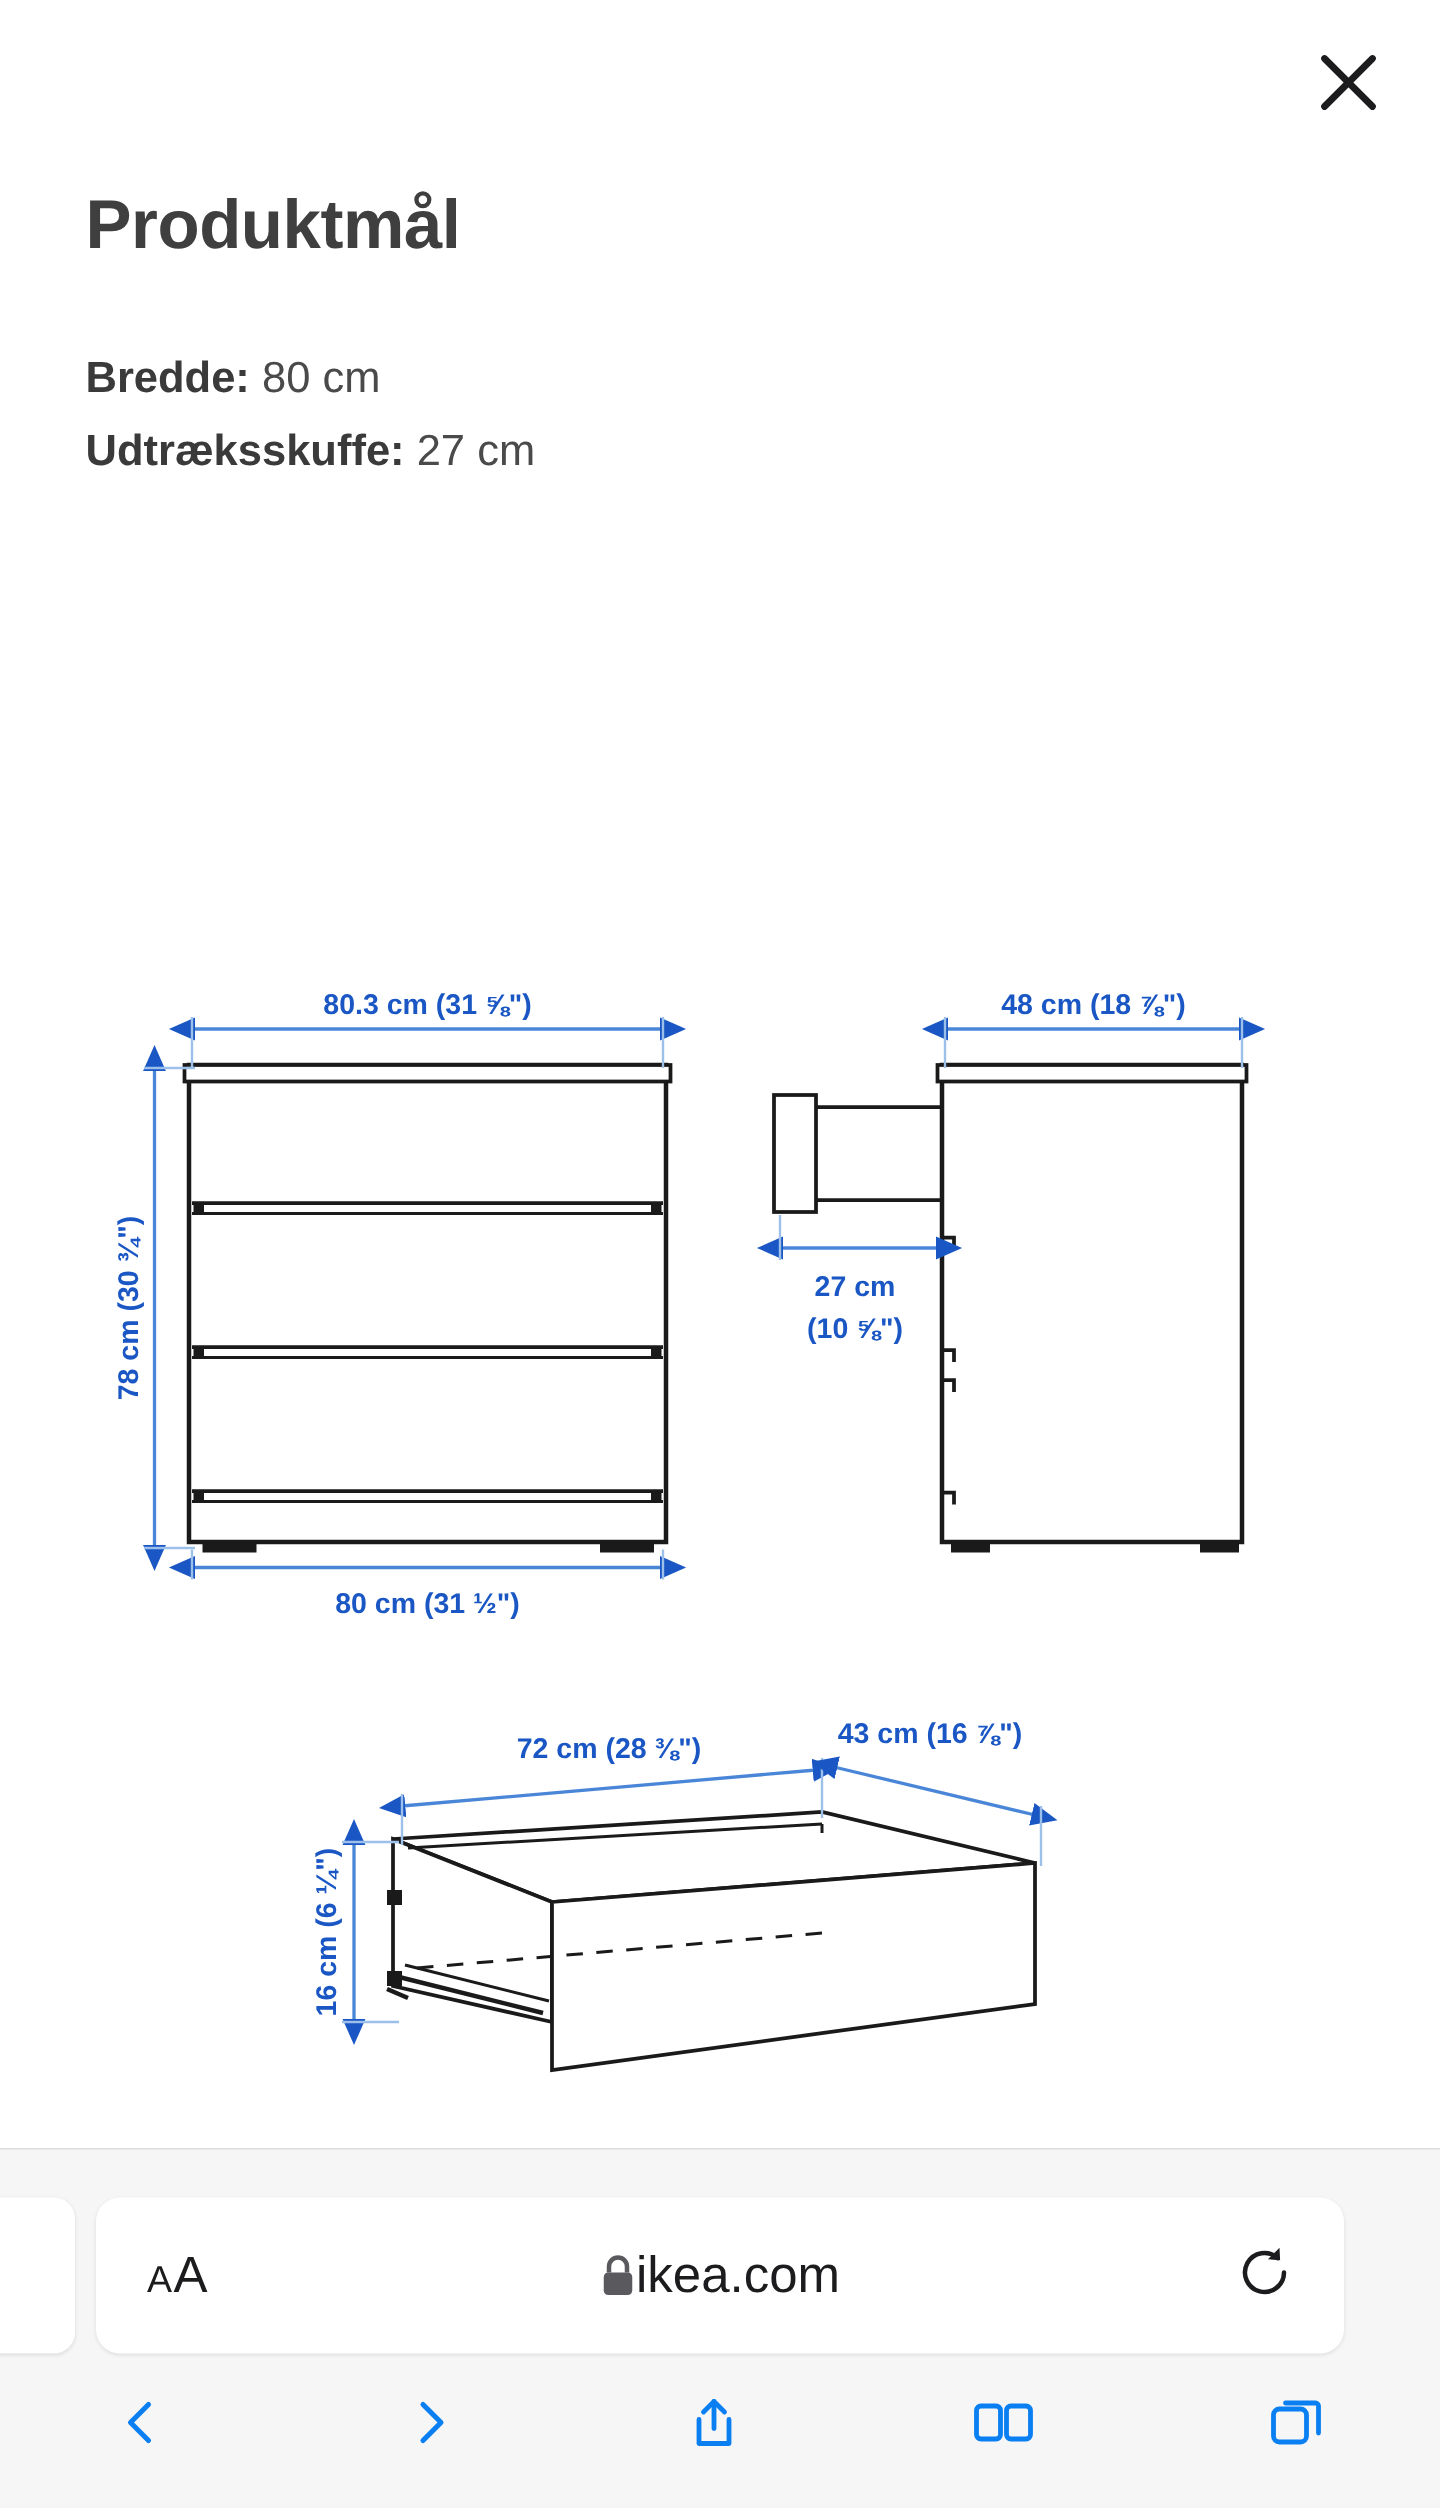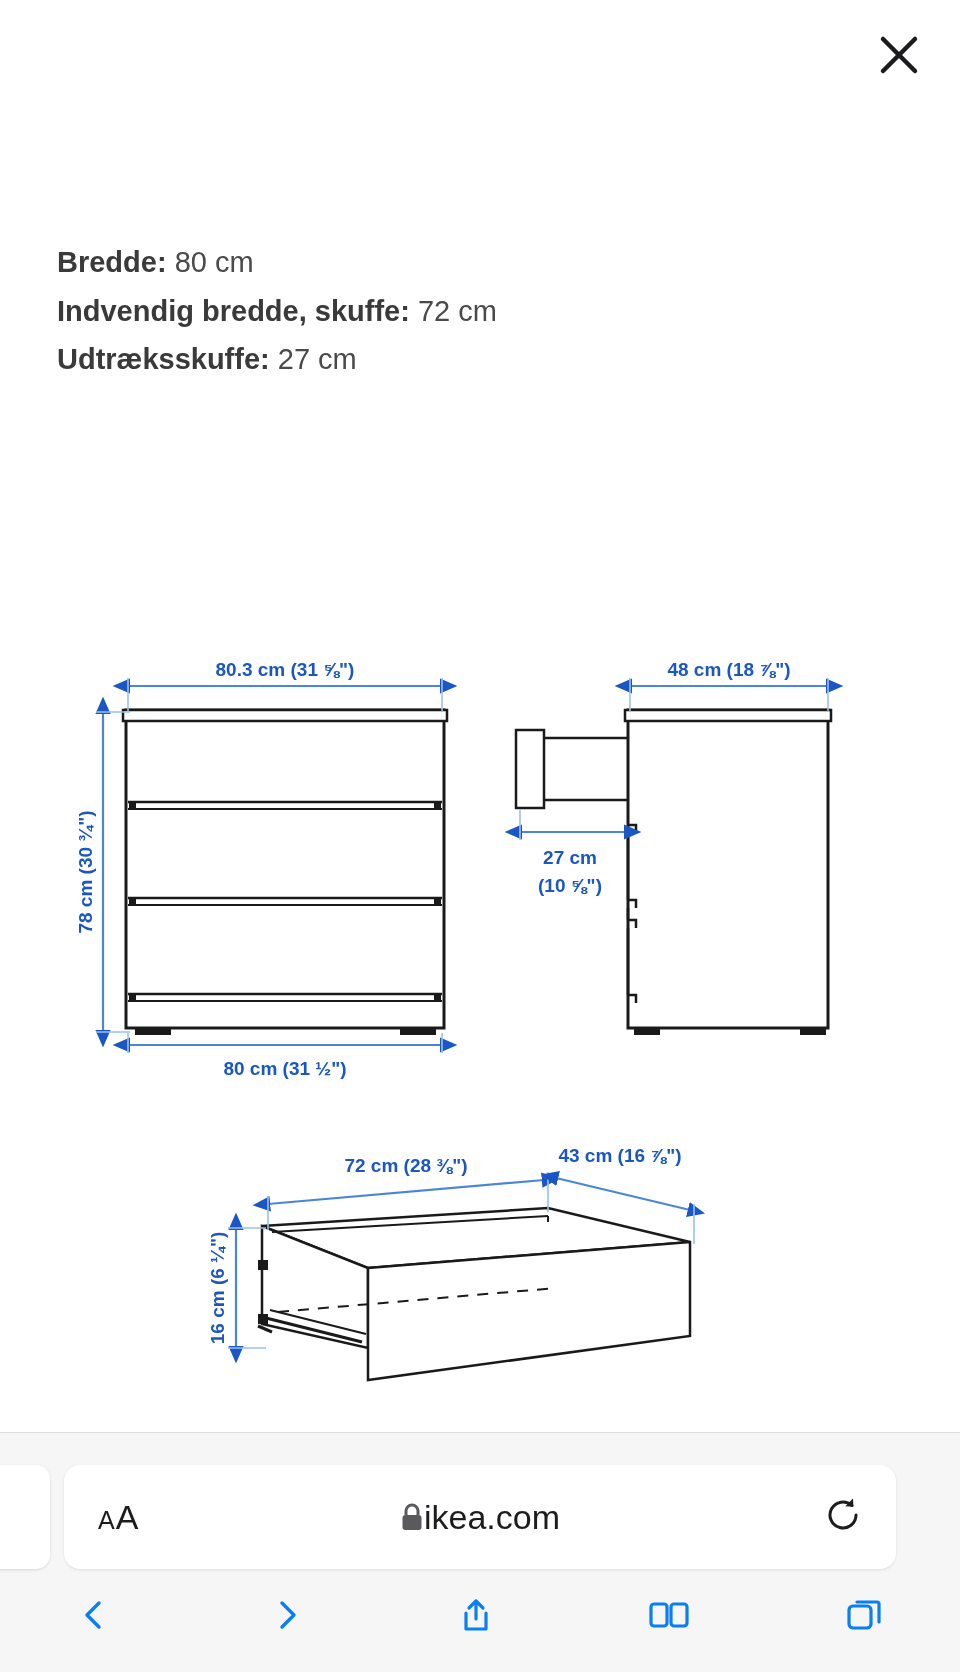--- a/index.html
+++ b/index.html
@@ -52,21 +52,21 @@
     top: 122px;
     font-size: 46px;
     font-weight: bold;
     color: #3f3f3f;
     letter-spacing: -0.3px;
   }
 
   .spec-list {
     position: absolute;
     left: 57px;
-    top: 238px;
+    top: 228px;
     width: 840px;
     list-style: none;
   }
   .spec-list li {
     font-size: 29px;
     line-height: 48.5px;
     color: #3f3f3f;
     white-space: nowrap;
   }
   .spec-label {
@@ -179,29 +179,26 @@
 
     <button class="close-btn">
       <span>
         <svg width="44" height="44" viewBox="0 0 44 44" aria-hidden="true">
           <line x1="6" y1="6" x2="38" y2="38" stroke="#1c1c1e" stroke-width="4.5" stroke-linecap="round"></line>
           <line x1="38" y1="6" x2="6" y2="38" stroke="#1c1c1e" stroke-width="4.5" stroke-linecap="round"></line>
         </svg>
       </span>
     </button>
 
+    <h1 class="page-title">Produktmål</h1>
 
     <ul class="spec-list">
       <li>
         <span class="spec-label">Bredde:</span>
         <span class="spec-value">80 cm</span>
-      </li>
-      <li>
-        <span class="spec-label">Indvendig bredde, skuffe:</span>
-        <span class="spec-value">72 cm</span>
       </li>
       <li>
         <span class="spec-label">Udtræksskuffe:</span>
         <span class="spec-value">27 cm</span>
       </li>
     </ul>
 
     <div class="drawings">
       <svg width="960" height="810" viewBox="0 0 960 810" aria-hidden="true">
         <defs>

